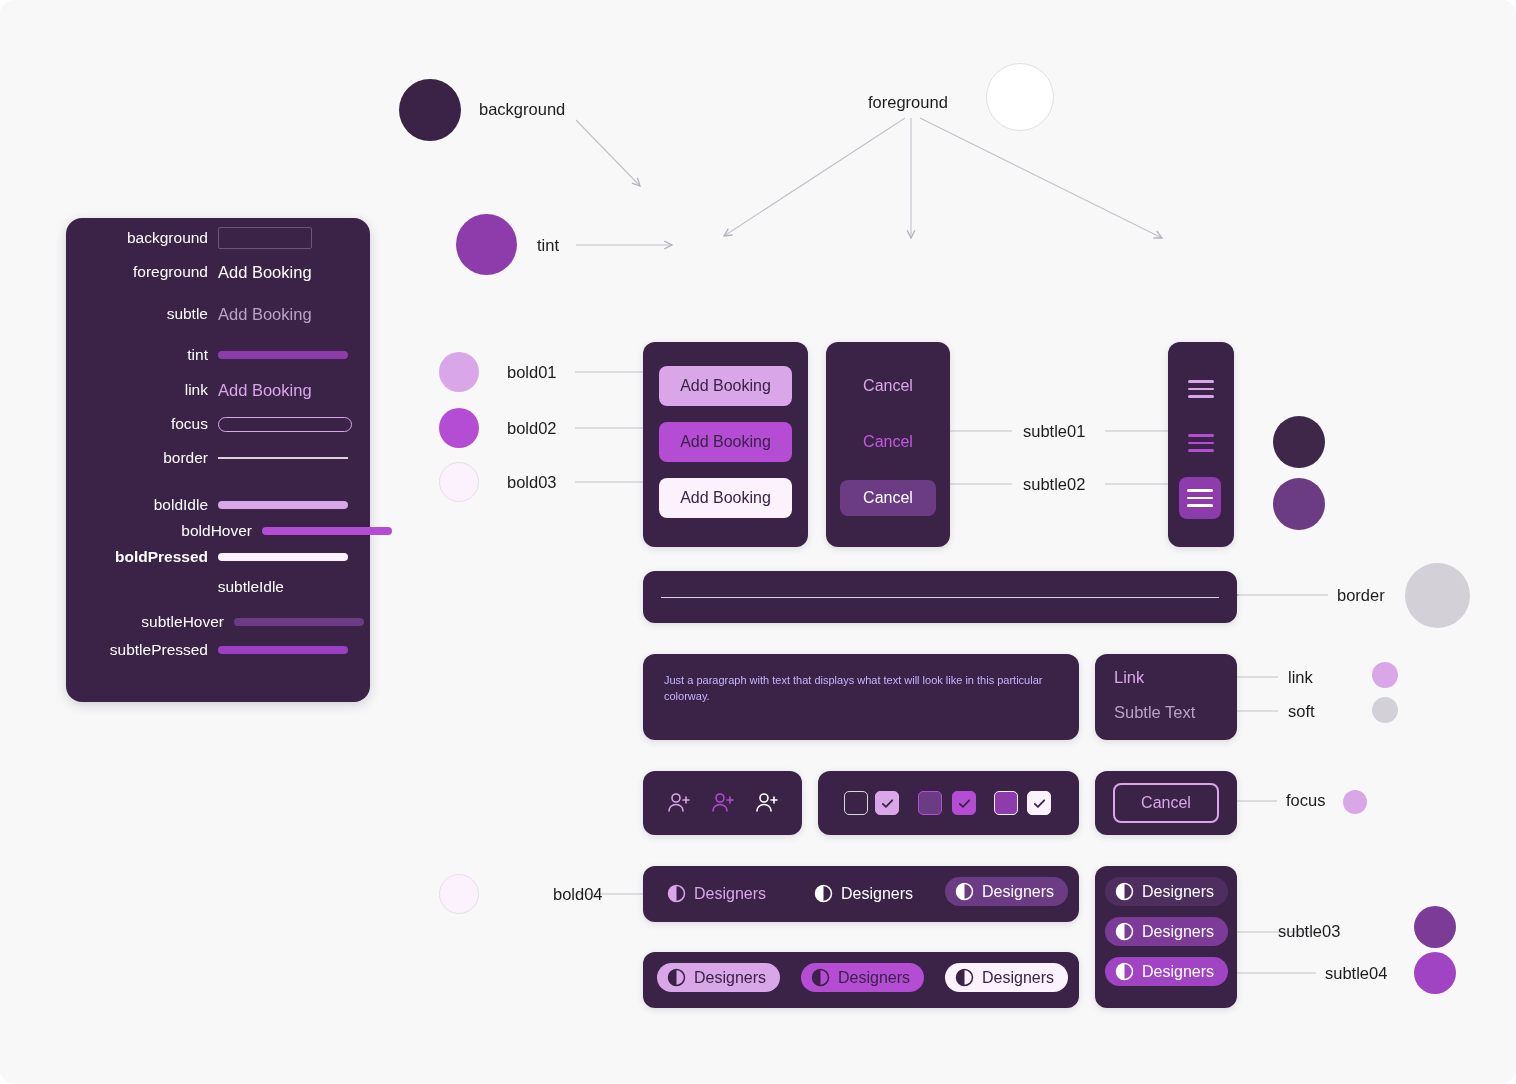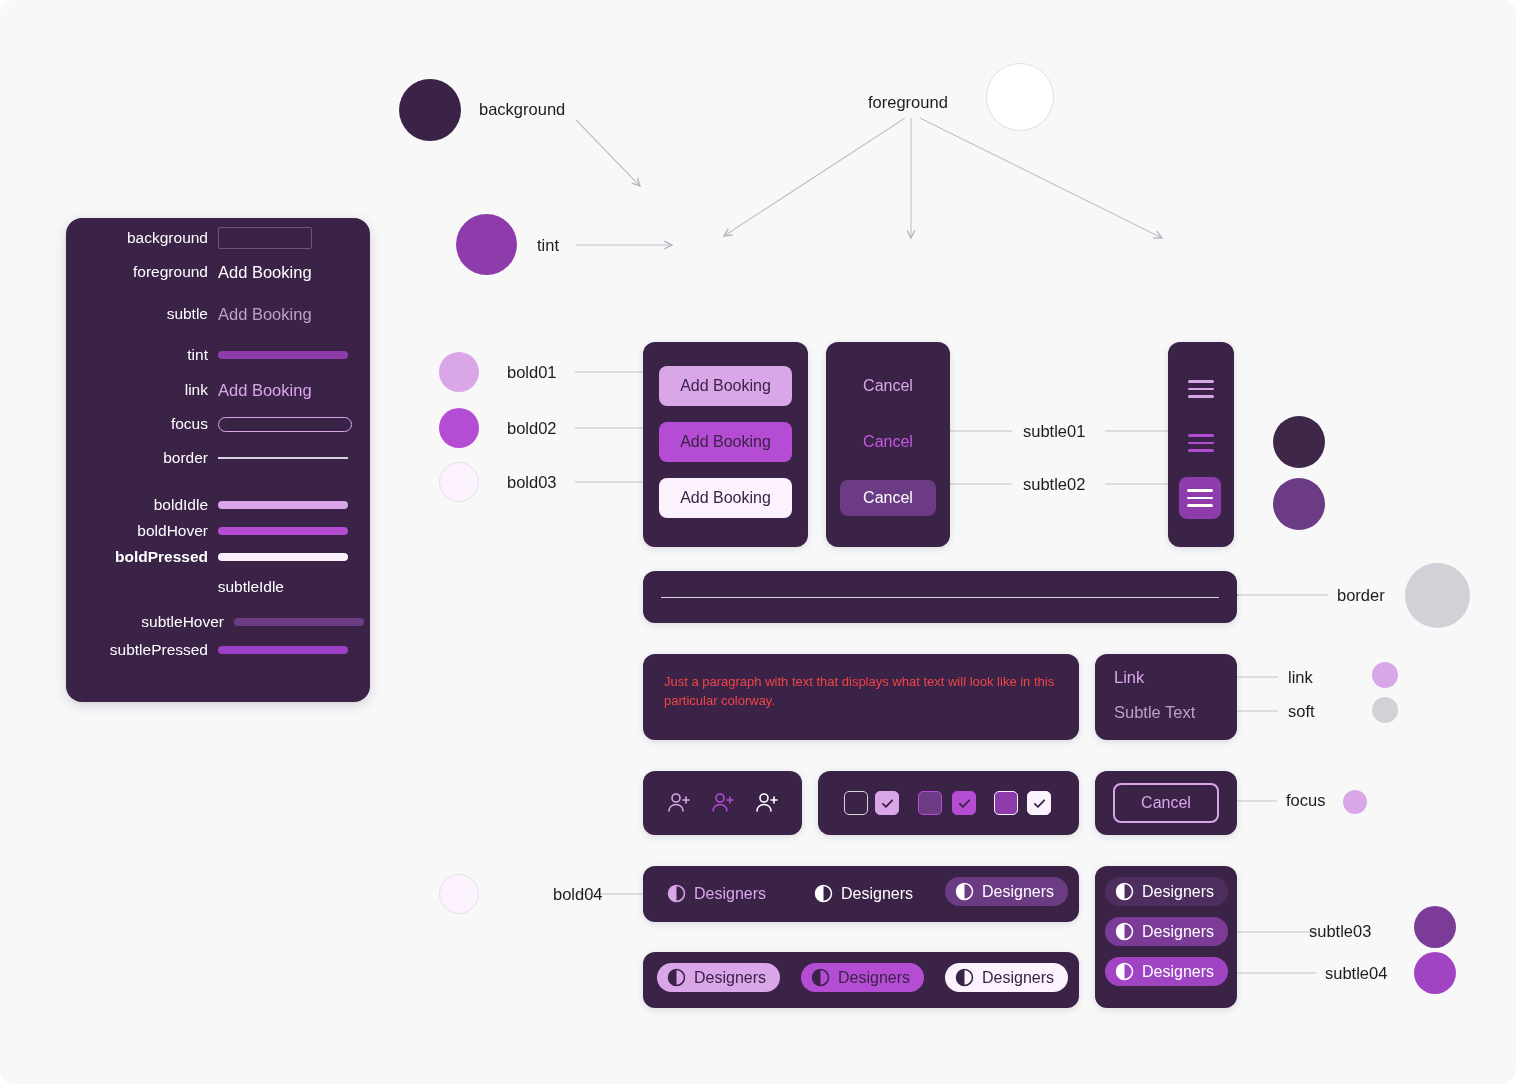--- a/index.html
+++ b/index.html
@@ -195,21 +195,21 @@
         <div class="lg-val">
           <div class="bar-thin" style="background: rgb(216, 212, 221);"></div>
         </div>
       </div>
       <div class="lg-row" style="top: 274px; justify-content: space-between;">
         <div class="lg-name">boldIdle</div>
         <div class="lg-val">
           <div class="bar" style="background: rgb(217, 166, 232);"></div>
         </div>
       </div>
-      <div class="lg-row" style="top: 300px;">
+      <div class="lg-row" style="top: 300px; margin-left: 44px;">
         <div class="lg-name">boldHover</div>
         <div class="lg-val">
           <div class="bar" style="background: rgb(180, 76, 212);"></div>
         </div>
       </div>
       <div class="lg-row" style="top: 326px; font-weight: bold;">
         <div class="lg-name">boldPressed</div>
         <div class="lg-val">
           <div class="bar" style="background: rgb(251, 242, 253);"></div>
         </div>
@@ -295,21 +295,21 @@
   <div class="abs swatch" style="left:1273px;top:416px;width:52px;height:52px;background:#3e2749;"></div>
   <div class="abs swatch" style="left:1273px;top:478px;width:52px;height:52px;background:#6b3c83;"></div>
 
   <div class="abs panel" style="left:643px;top:571px;width:594px;height:52px;">
     <div class="abs" style="left:18px;top:26px;width:558px;height:1.4px;background:#d8d4dd;"></div>
   </div>
   <div class="abs lbl" style="left:1337px;top:586px;">border</div>
   <div class="abs swatch" style="left:1405px;top:563px;width:65px;height:65px;background:#d3d0d8;"></div>
 
   <div class="abs panel" style="left:643px;top:654px;width:436px;height:86px;">
-    <div class="abs" style="left:21px;top:19px;width:398px;color:#ef4444;font-size:13px;line-height:1.45;">Just a paragraph with text that displays what text will look like in this particular colorway.</div>
+    <div class="abs" style="left:21px;top:19px;width:398px;color:#c4b5fd;font-size:11px;line-height:1.45;">Just a paragraph with text that displays what text will look like in this particular colorway.</div>
   </div>
 
   <div class="abs panel" style="left:1095px;top:654px;width:142px;height:86px;">
     <div class="abs" style="left:19px;top:14px;color:#d9a6e8;font-size:16.5px;cursor:pointer;">Link</div>
     <div class="abs" style="left:19px;top:49px;color:#b9a3c4;font-size:16.5px;">Subtle Text</div>
   </div>
   <div class="abs lbl" style="left:1288px;top:668px;">link</div>
   <div class="abs lbl" style="left:1288px;top:702px;">soft</div>
   <div class="abs swatch" style="left:1372px;top:662px;width:26px;height:26px;background:#d9a6e8;"></div>
   <div class="abs swatch" style="left:1372px;top:697px;width:26px;height:26px;background:#d3d0d8;"></div>
@@ -454,18 +454,18 @@
       <span class="halfcircle">
         <svg width="19" height="19" viewBox="0 0 20 20">
             <circle cx="10" cy="10" r="8.4" fill="none" stroke="#ffffff" stroke-width="1.6"></circle>
             <path d="M10 1.6 A8.4 8.4 0 0 0 10 18.4 Z" fill="#ffffff"></path>
           </svg>
       </span>
       <span>Designers</span>
     </div>
   </div>
 
-  <div class="abs lbl" style="left:1309px;top:922px;text-align:center;">subtle03</div>
+  <div class="abs lbl" style="left:1278px;top:922px;text-align:center;">subtle03</div>
   <div class="abs lbl" style="left:1325px;top:964px;">subtle04</div>
   <div class="abs swatch" style="left:1414px;top:906px;width:42px;height:42px;background:#7b3b96;"></div>
   <div class="abs swatch" style="left:1414px;top:952px;width:42px;height:42px;background:#a044c4;"></div>
 
 </div>
 
 </body></html>

